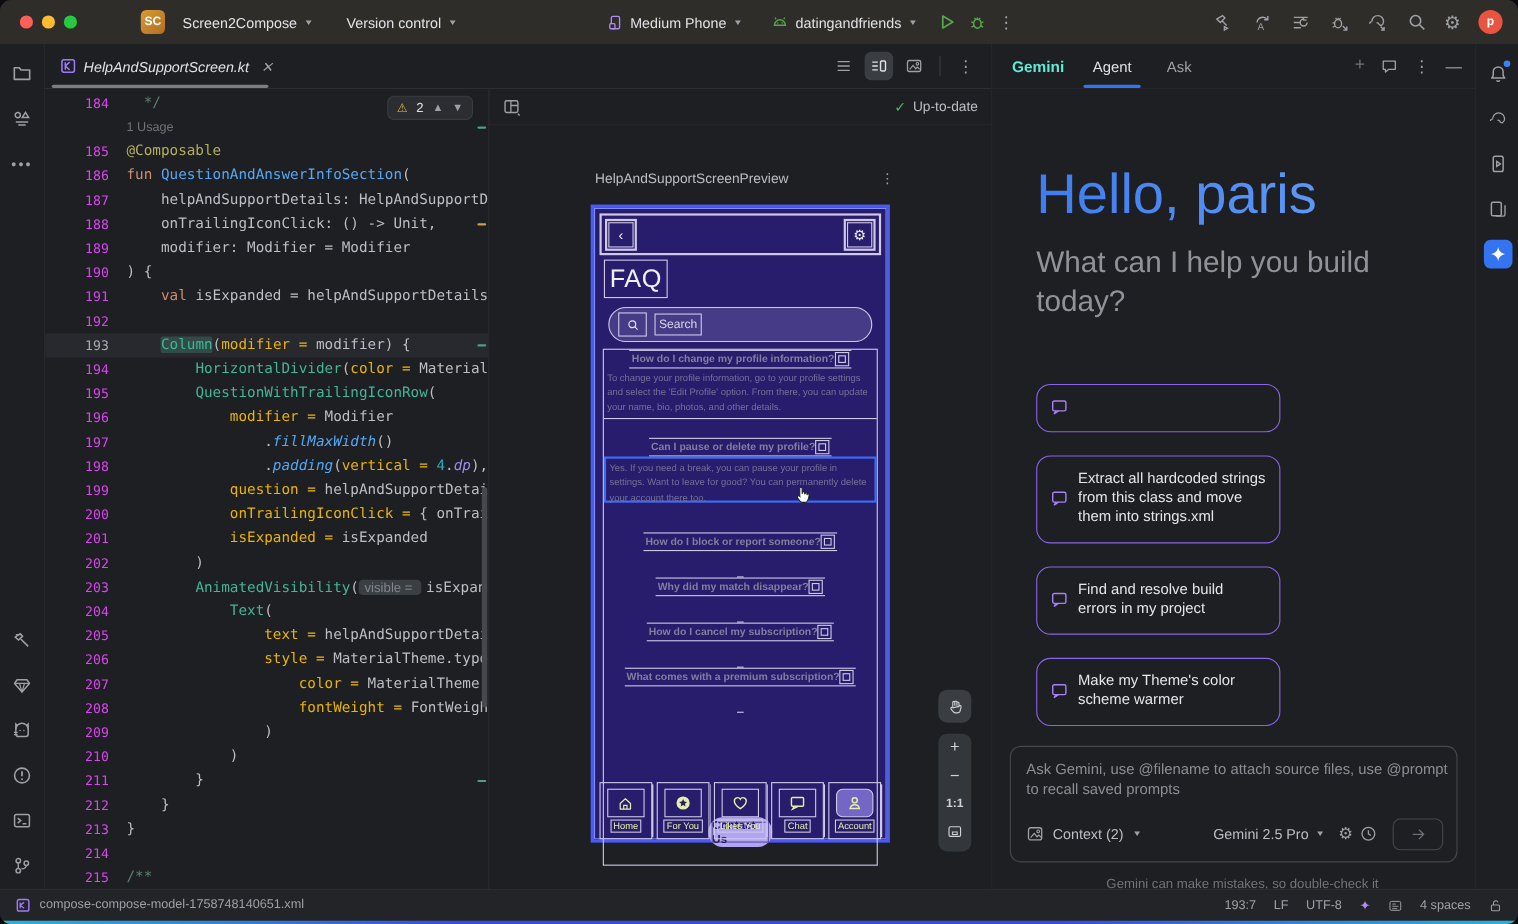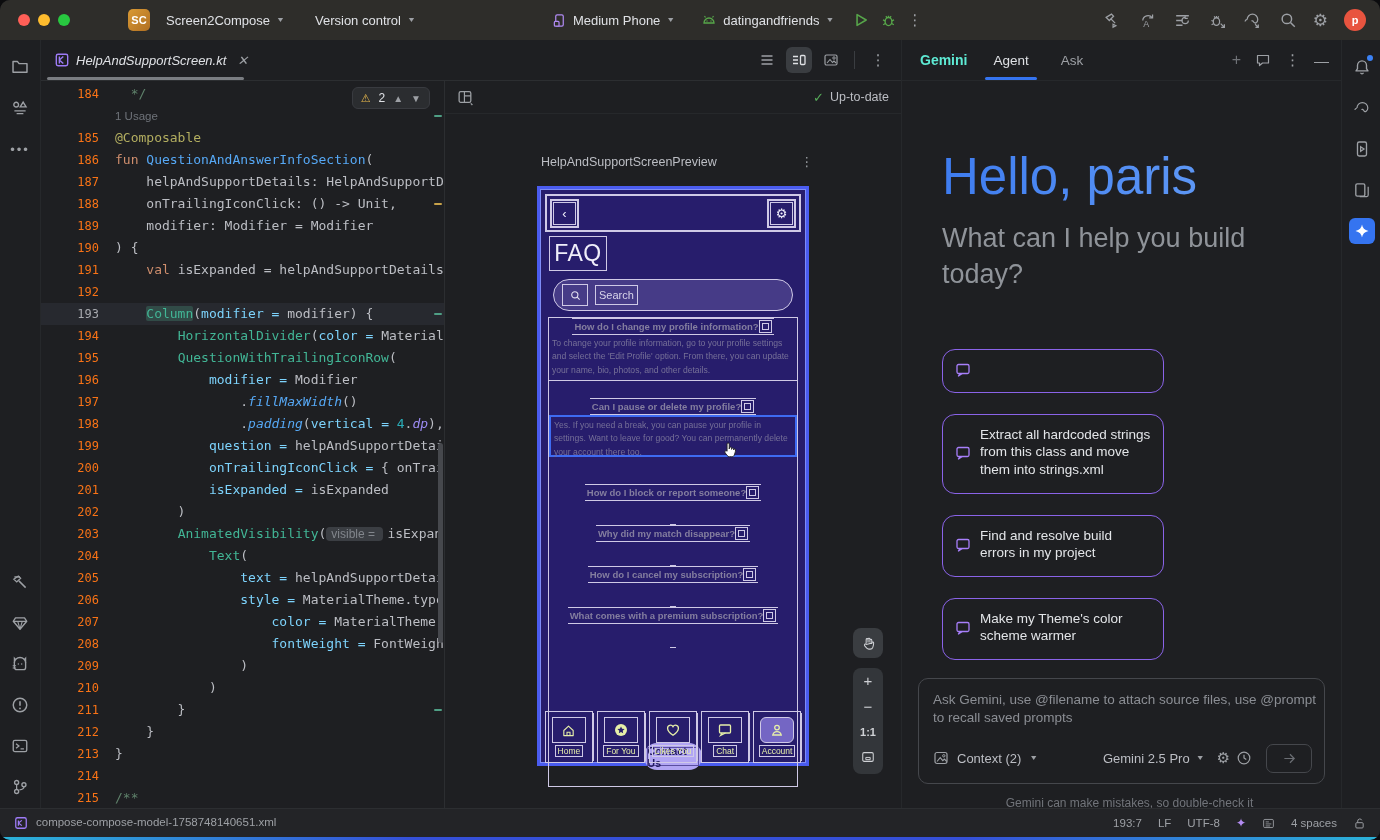--- a/index.html
+++ b/index.html
@@ -38,26 +38,26 @@
   .viewmodes{margin-left:auto;display:flex;align-items:center;gap:6px;padding-right:10px;}
   .vm-btn{width:26px;height:26px;border-radius:6px;display:flex;align-items:center;justify-content:center;color:#9da0a5;}
   .vm-btn.sel{background:#3a3d41;color:#dfe1e5;}
   .vm-sep{width:1px;height:18px;background:#3a3d41;margin:0 4px;}
   .editor-body{flex:1;display:flex;min-height:0;}
   
   .code-pane{width:403px;flex:0 0 403px;position:relative;overflow:hidden;border-right:1px solid #2c2e31;font-family:"DejaVu Sans Mono",monospace;font-size:13px;}
   .code-scroll{padding-top:2px;}
   .code-row{display:flex;height:22px;line-height:22px;white-space:pre;position:relative;}
   .code-row.current{background:#27292f;}
-  .gutter{width:58px;flex:0 0 58px;text-align:right;padding-right:16px;color:#f97316;font-size:12px;user-select:none;}
+  .gutter{width:58px;flex:0 0 58px;text-align:right;padding-right:16px;color:#d946ef;font-size:12px;user-select:none;}
   .code-row.current .gutter{color:#a7a9ae;}
   .ctext{color:#bcbec4;}
   .cmt{color:#5f826b}.hint{color:#6f737a;font-family:"Liberation Sans",sans-serif;font-size:11.5px}
   .ann{color:#b3ae60}.kw{color:#cf8e6d}.fn{color:#56a8f5}.pl{color:#bcbec4}
-  .comp{color:#42b696}.arg{color:#7dd3fc}.ext{color:#56a8f5;font-style:italic}
+  .comp{color:#42b696}.arg{color:#eab308}.ext{color:#56a8f5;font-style:italic}
   .ext2{color:#9d8cf5;font-style:italic}.num{color:#2aacb8}
   .occ{background:rgba(64,124,104,.42);border-radius:2px;}
   .chip{background:#3b3e43;color:#82868c;border-radius:4px;padding:0 5px;font-size:12px;font-family:"Liberation Sans",sans-serif;margin-right:4px;}
   .inspection{position:absolute;top:6px;right:14px;display:flex;align-items:center;gap:8px;background:#2b2d30;border:1px solid #393b40;border-radius:6px;padding:3px 8px;font-family:"Liberation Sans",sans-serif;font-size:12px;color:#dfe1e5;}
   .warn-tri{color:var(--warning-yellow);font-size:11px;}
   .insp-chev{color:#9da0a5;font-size:10px;}
   .stripe-mark{position:absolute;right:2px;width:8px;height:2px;border-radius:1px;}
   .vthumb{position:absolute;right:1px;width:5px;border-radius:3px;background:#46484d;}
   
   .preview-pane{flex:1;display:flex;flex-direction:column;min-width:0;}

